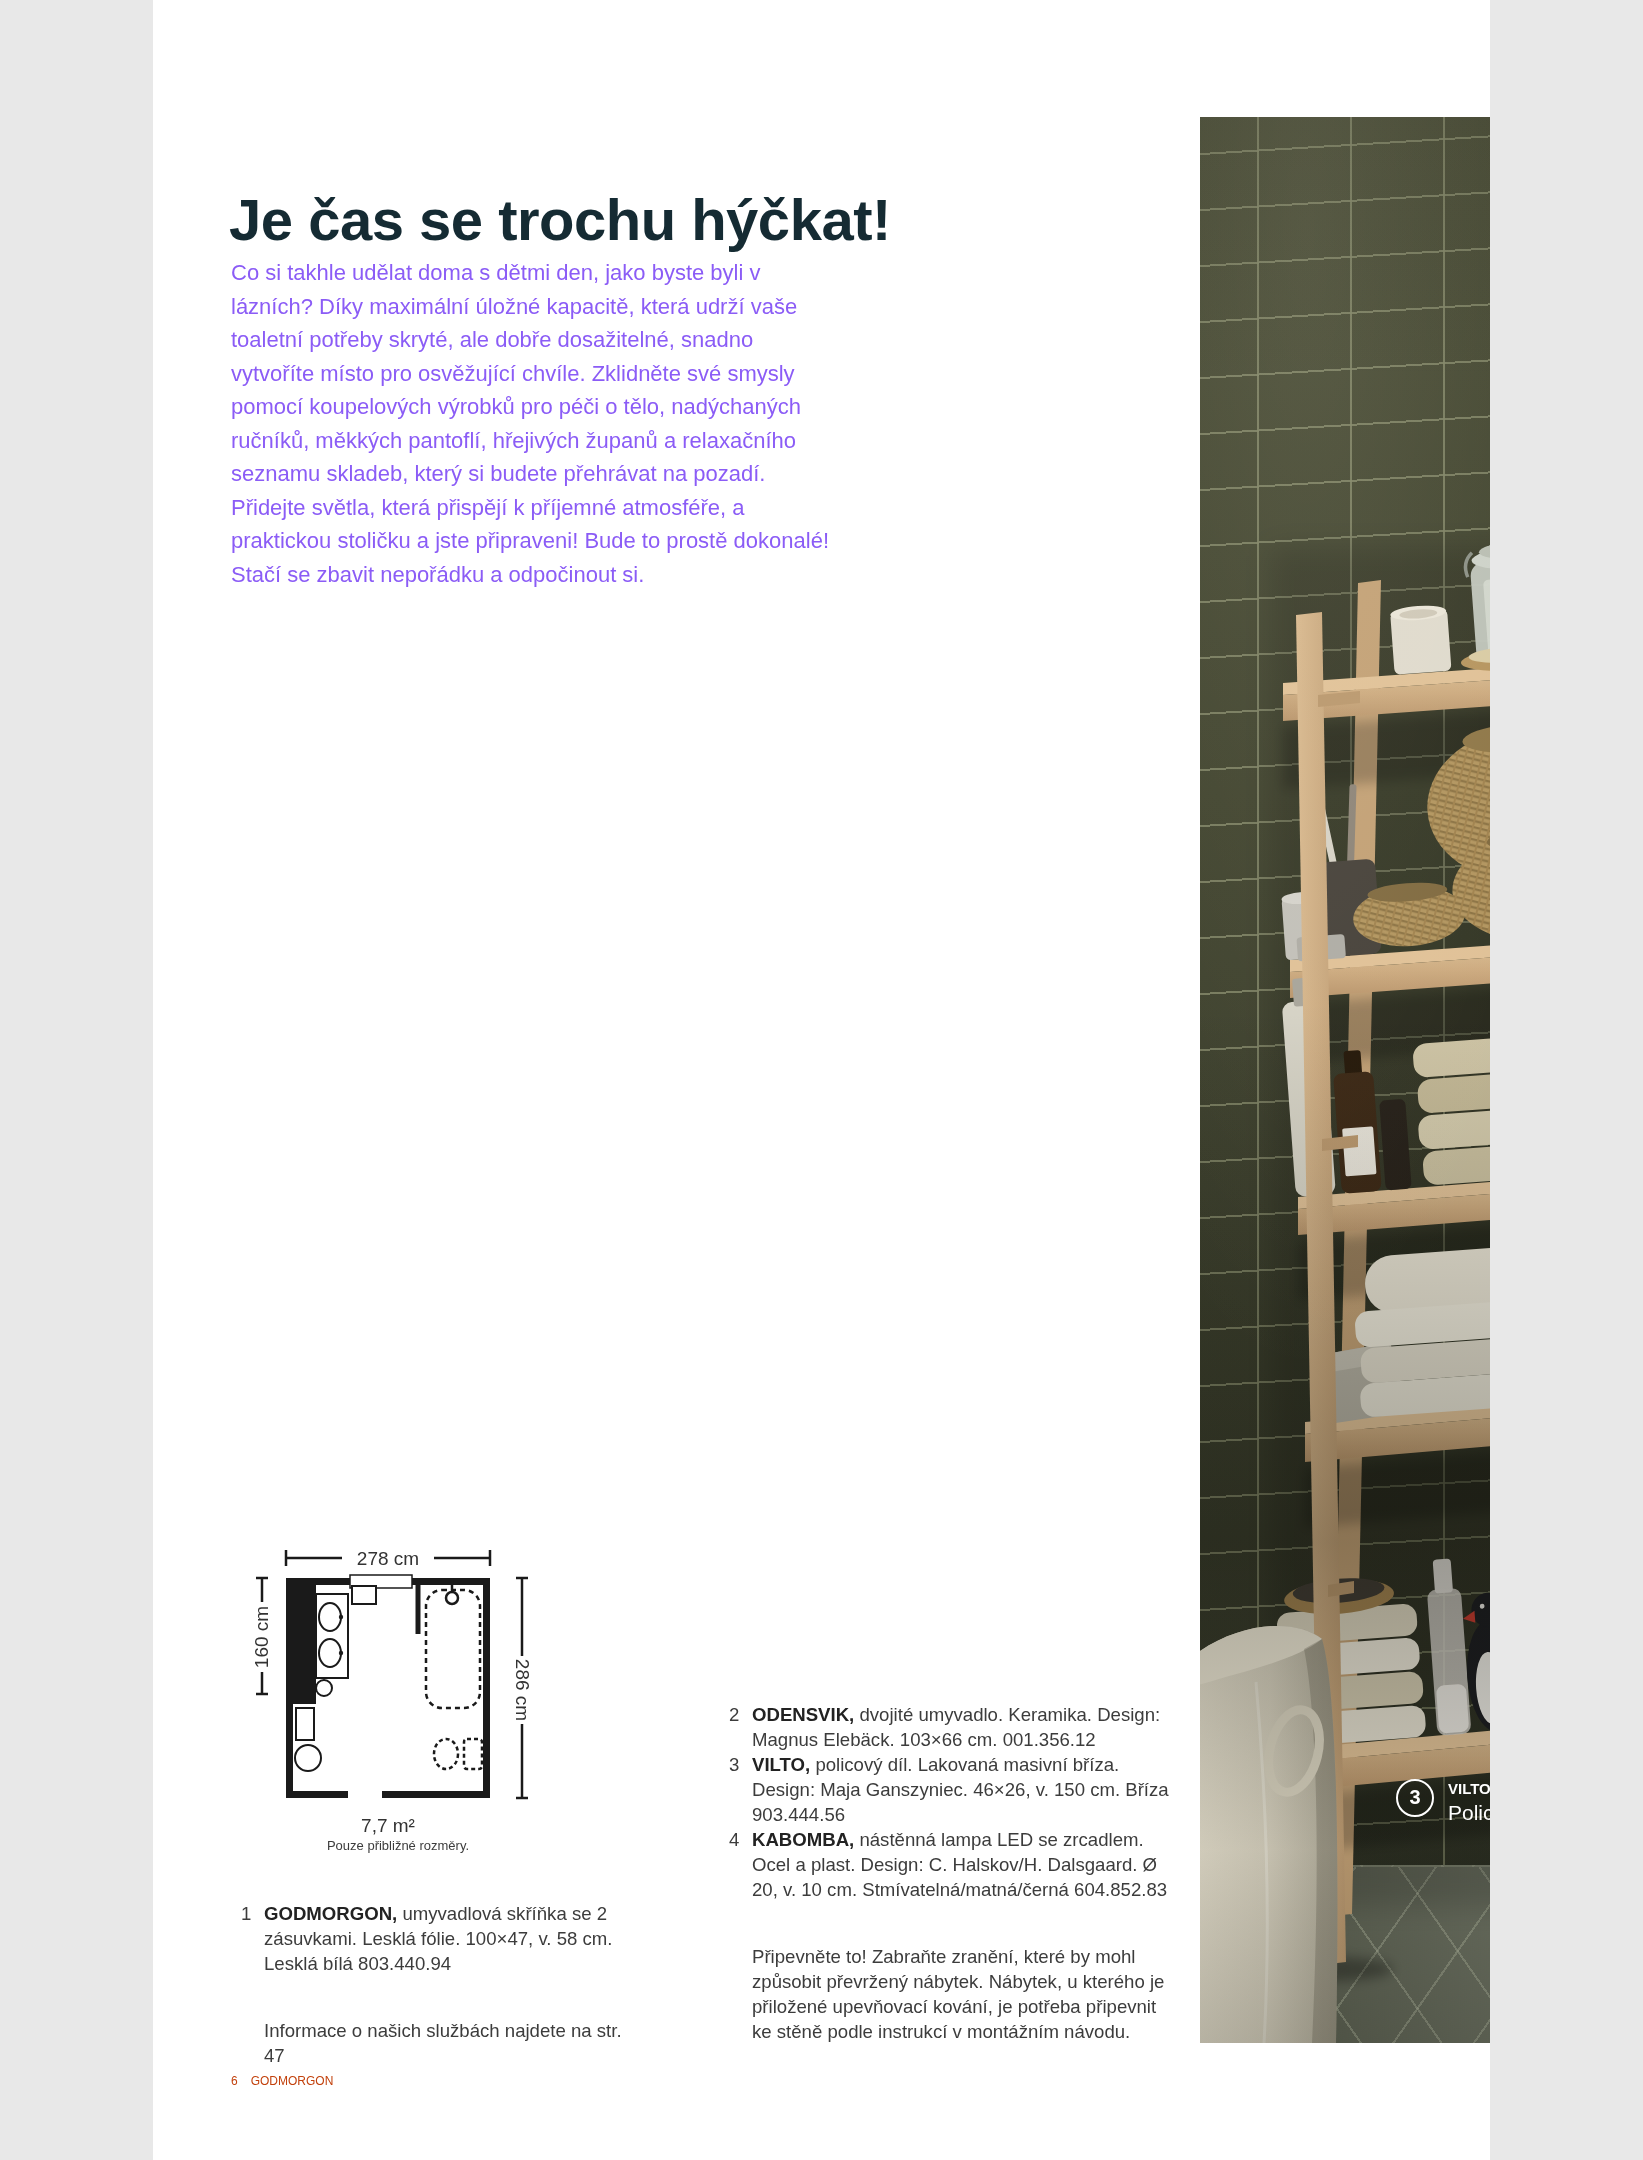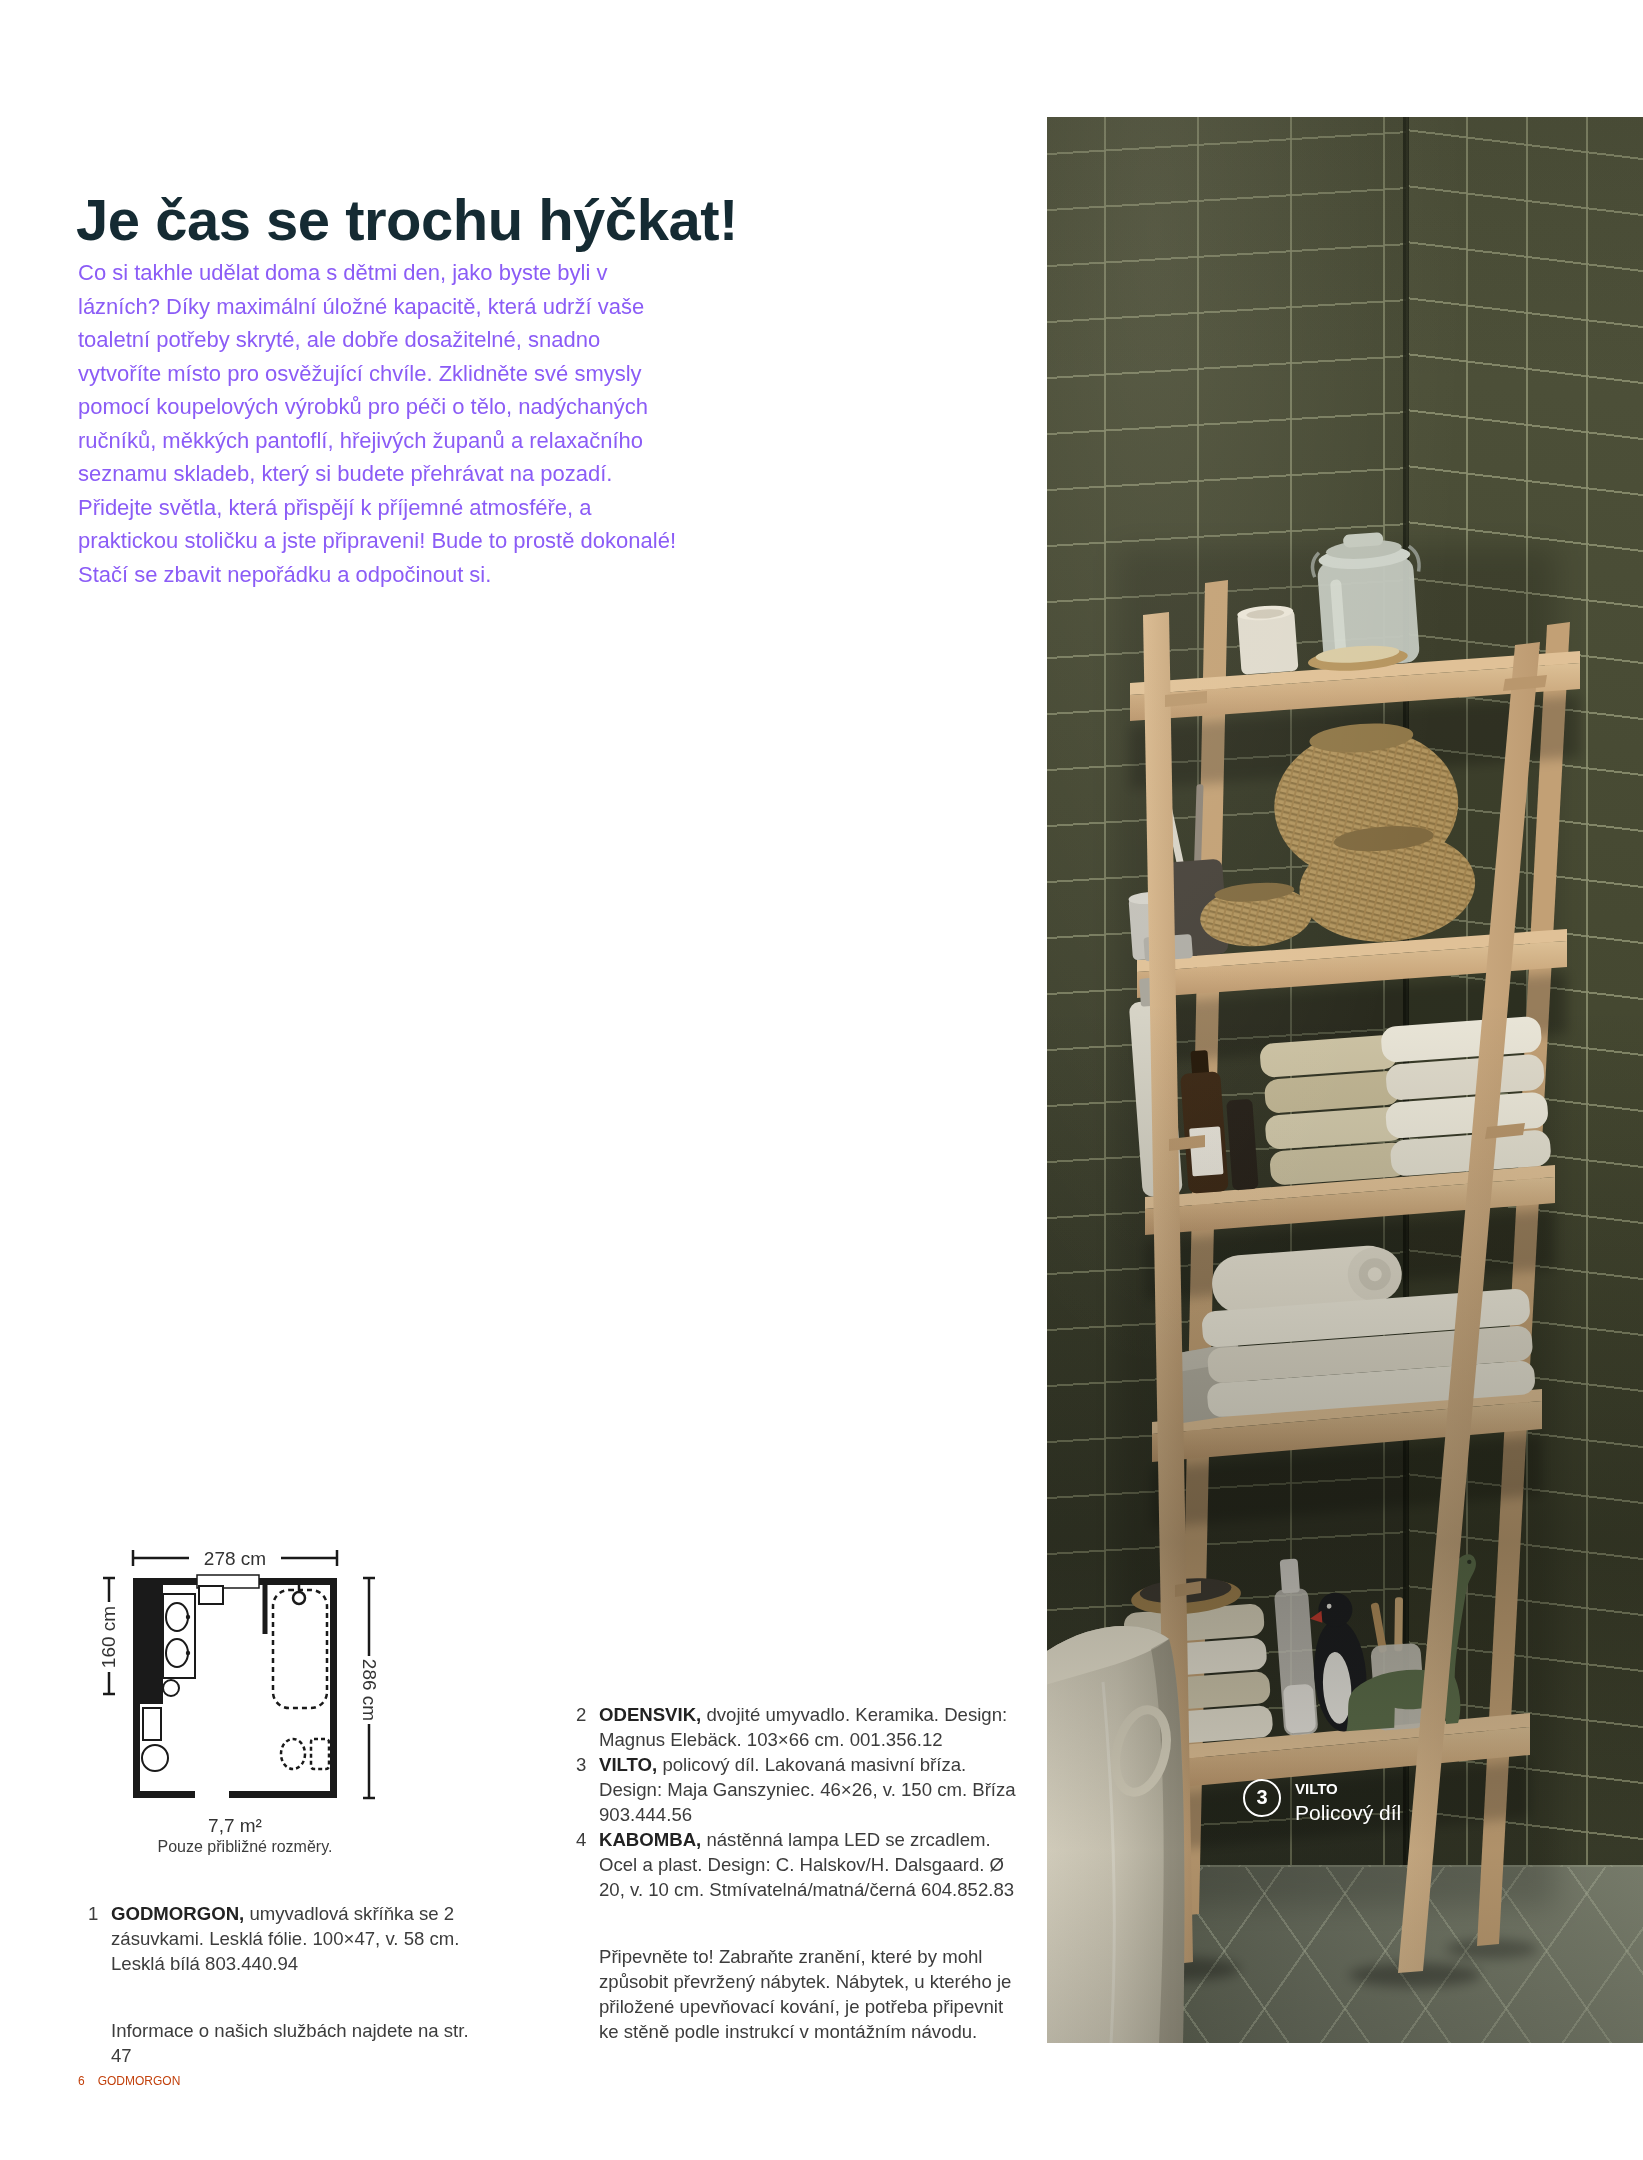--- a/index.html
+++ b/index.html
@@ -1,38 +1,38 @@
 <!DOCTYPE html>
 <html><head>
 <meta charset="utf-8">
 <style>
   html,body { margin:0; padding:0; background:#e8e8e8; }
   .page {
-    position:relative; width:1643px; height:2160px; background:#ffffff;
+    position:relative; width:1337px; height:2160px; background:#ffffff;
     font-family:"Liberation Sans", sans-serif; color:#3c3c3c; overflow:hidden;
     margin:0 auto;
   }
   
   .headline {
     position:absolute; left:76px; top:148px; width:950px;
     font-size:58px; font-weight:700; letter-spacing:-0.5px;
     color:#152b33; line-height:1.15;
   }
   .intro {
     position:absolute; left:78px; top:234px; width:600px;
     font-size:22px; line-height:33.5px; color:#8b5cf6;
   }
   
   .planwrap { position:absolute; left:87px; top:1536px; width:300px; }
   .plan { display:block; width:300px; height:305px; }
   .plan .wall { stroke:#1a1a1a; fill:none; }
   .plan .dim  { font-size:19px; fill:#333; }
   .plan-note {
     position:absolute; left:95px; top:1838px; width:300px; text-align:center;
-    font-size:16px; color:#3c3c3c;
+    font-size:13px; color:#3c3c3c;
   }
   
   .plist { position:absolute; font-size:18.6px; line-height:25px; color:#3c3c3c; }
   .col-left  { left:88px;  top:1901px; width:382px; }
   .col-mid   { left:576px; top:1702px; width:444px; }
   .pitem { display:grid; grid-template-columns:23px 1fr; }
   .pname { font-weight:700; color:#222; }
   .note-block { margin-left:23px; margin-top:42px; }
   .footer {
     position:absolute; left:78px; top:2074px; font-size:12px; color:#c2410c;

